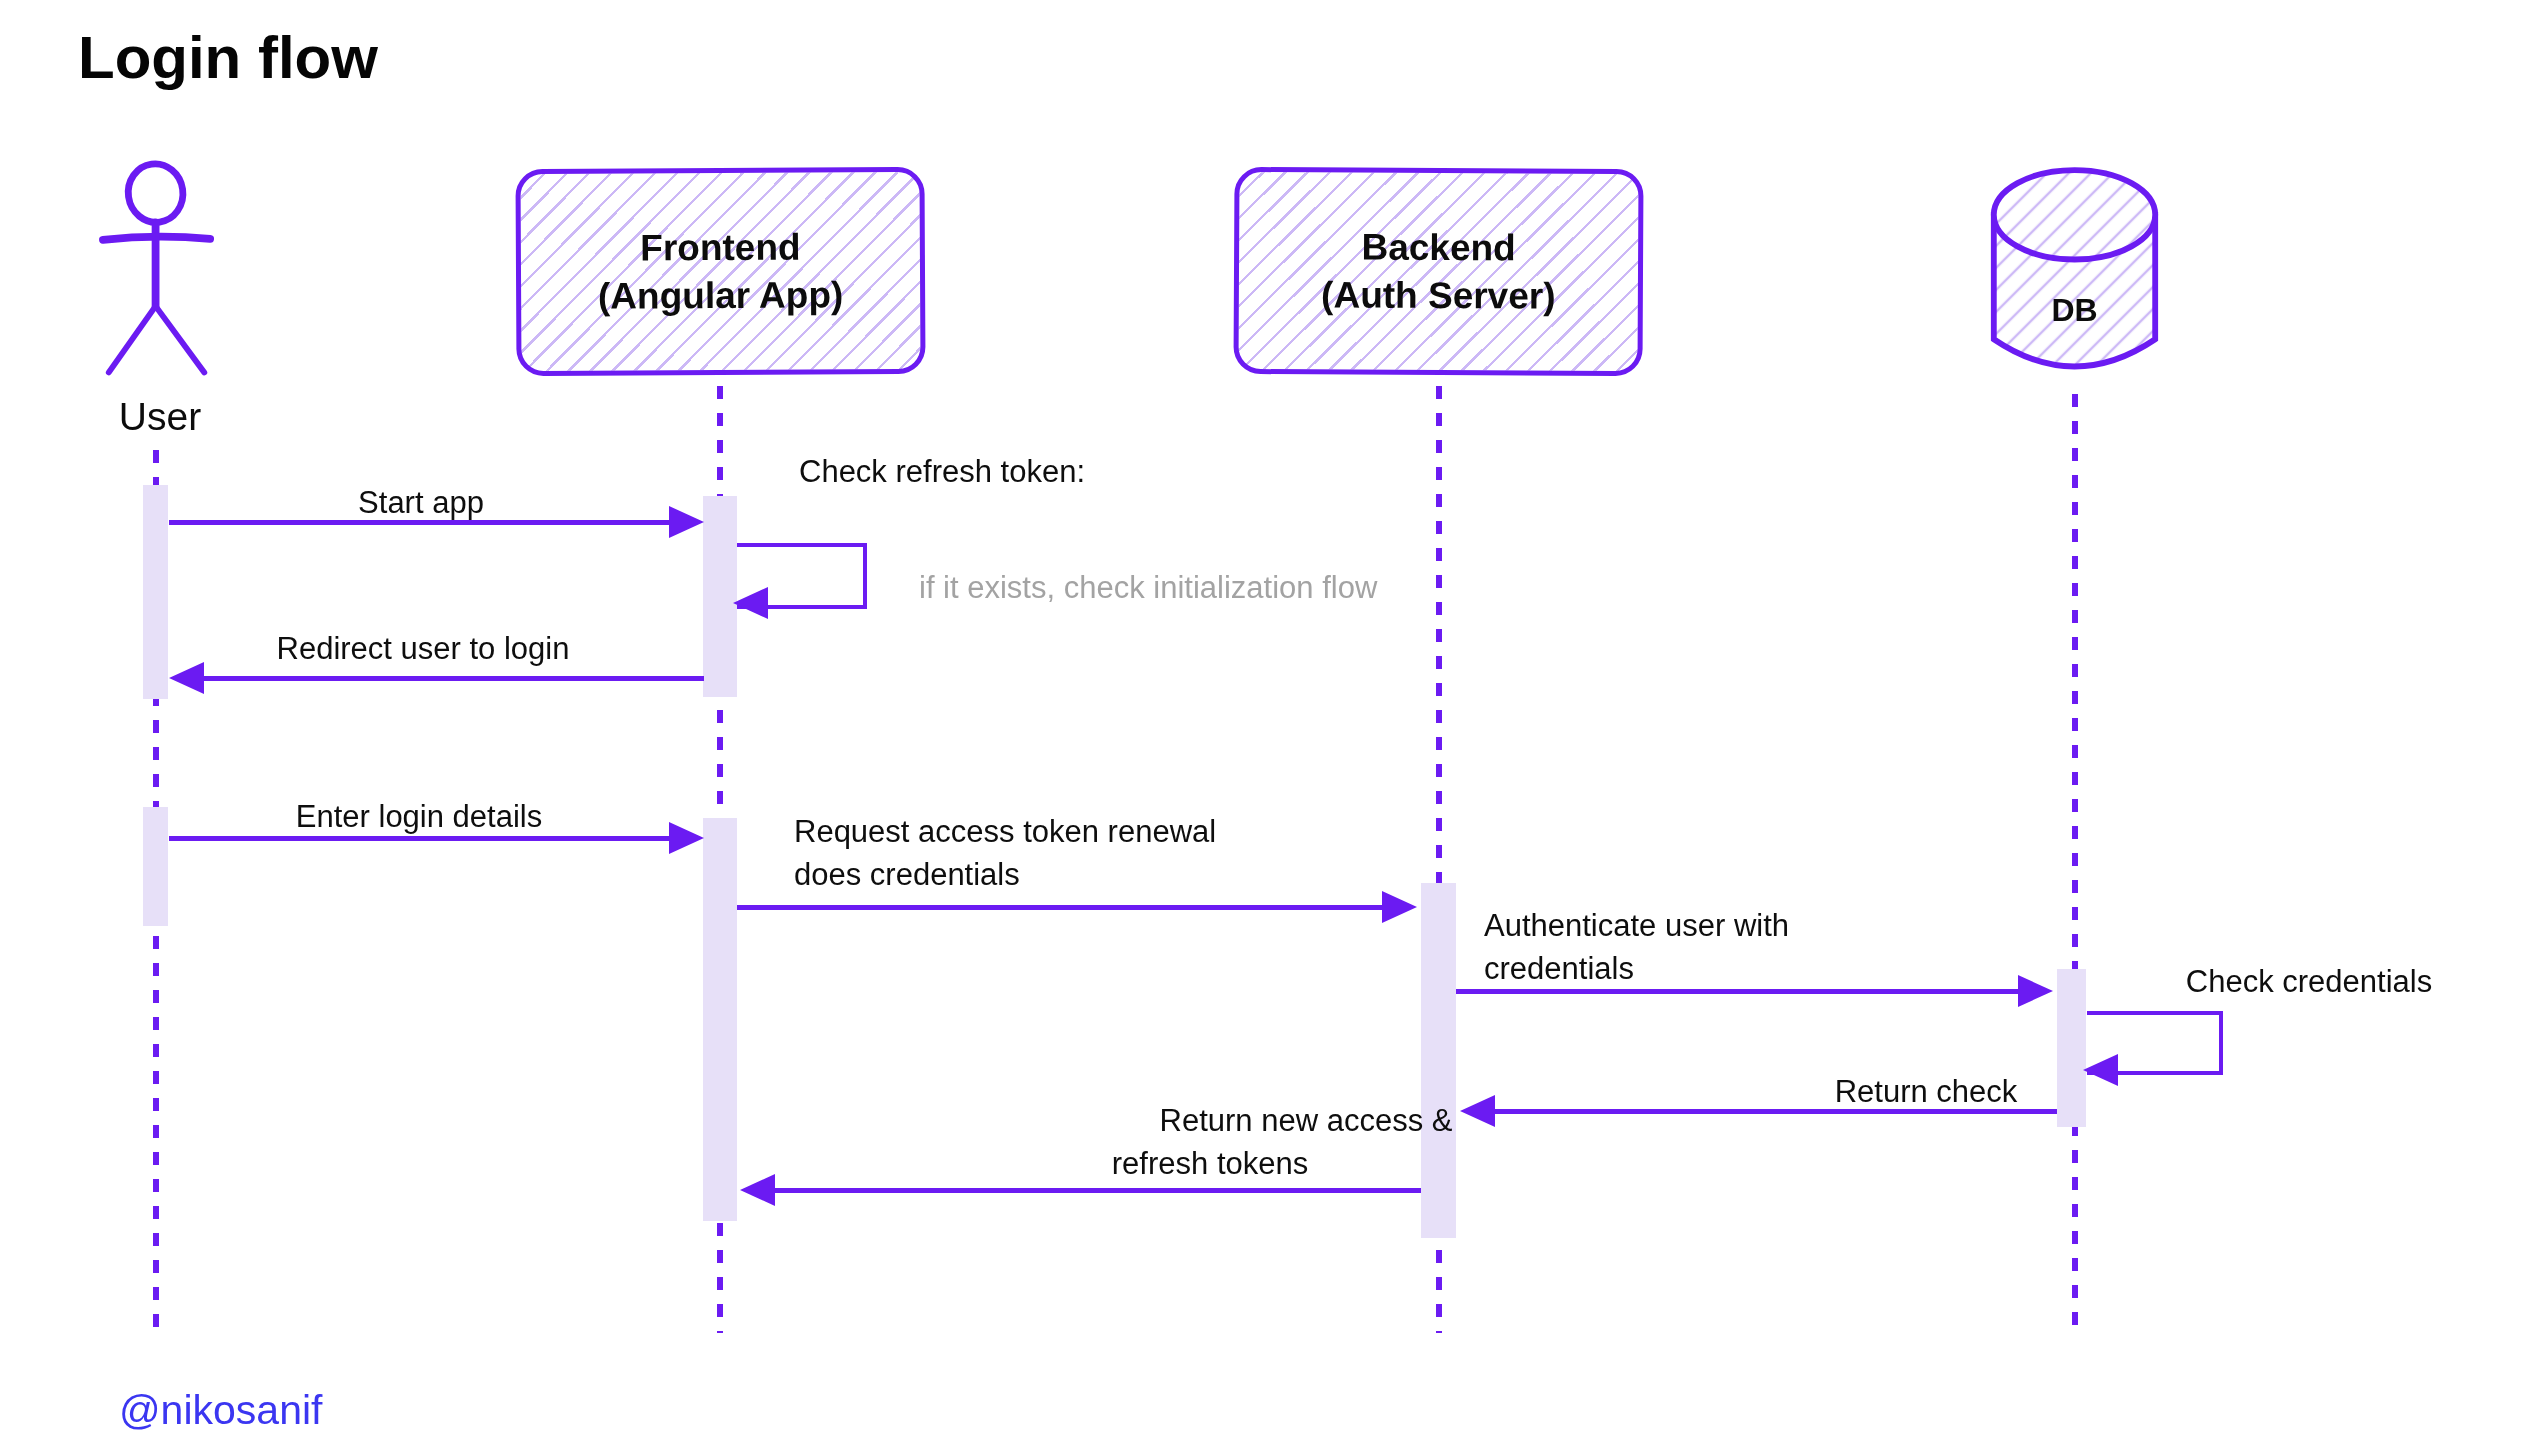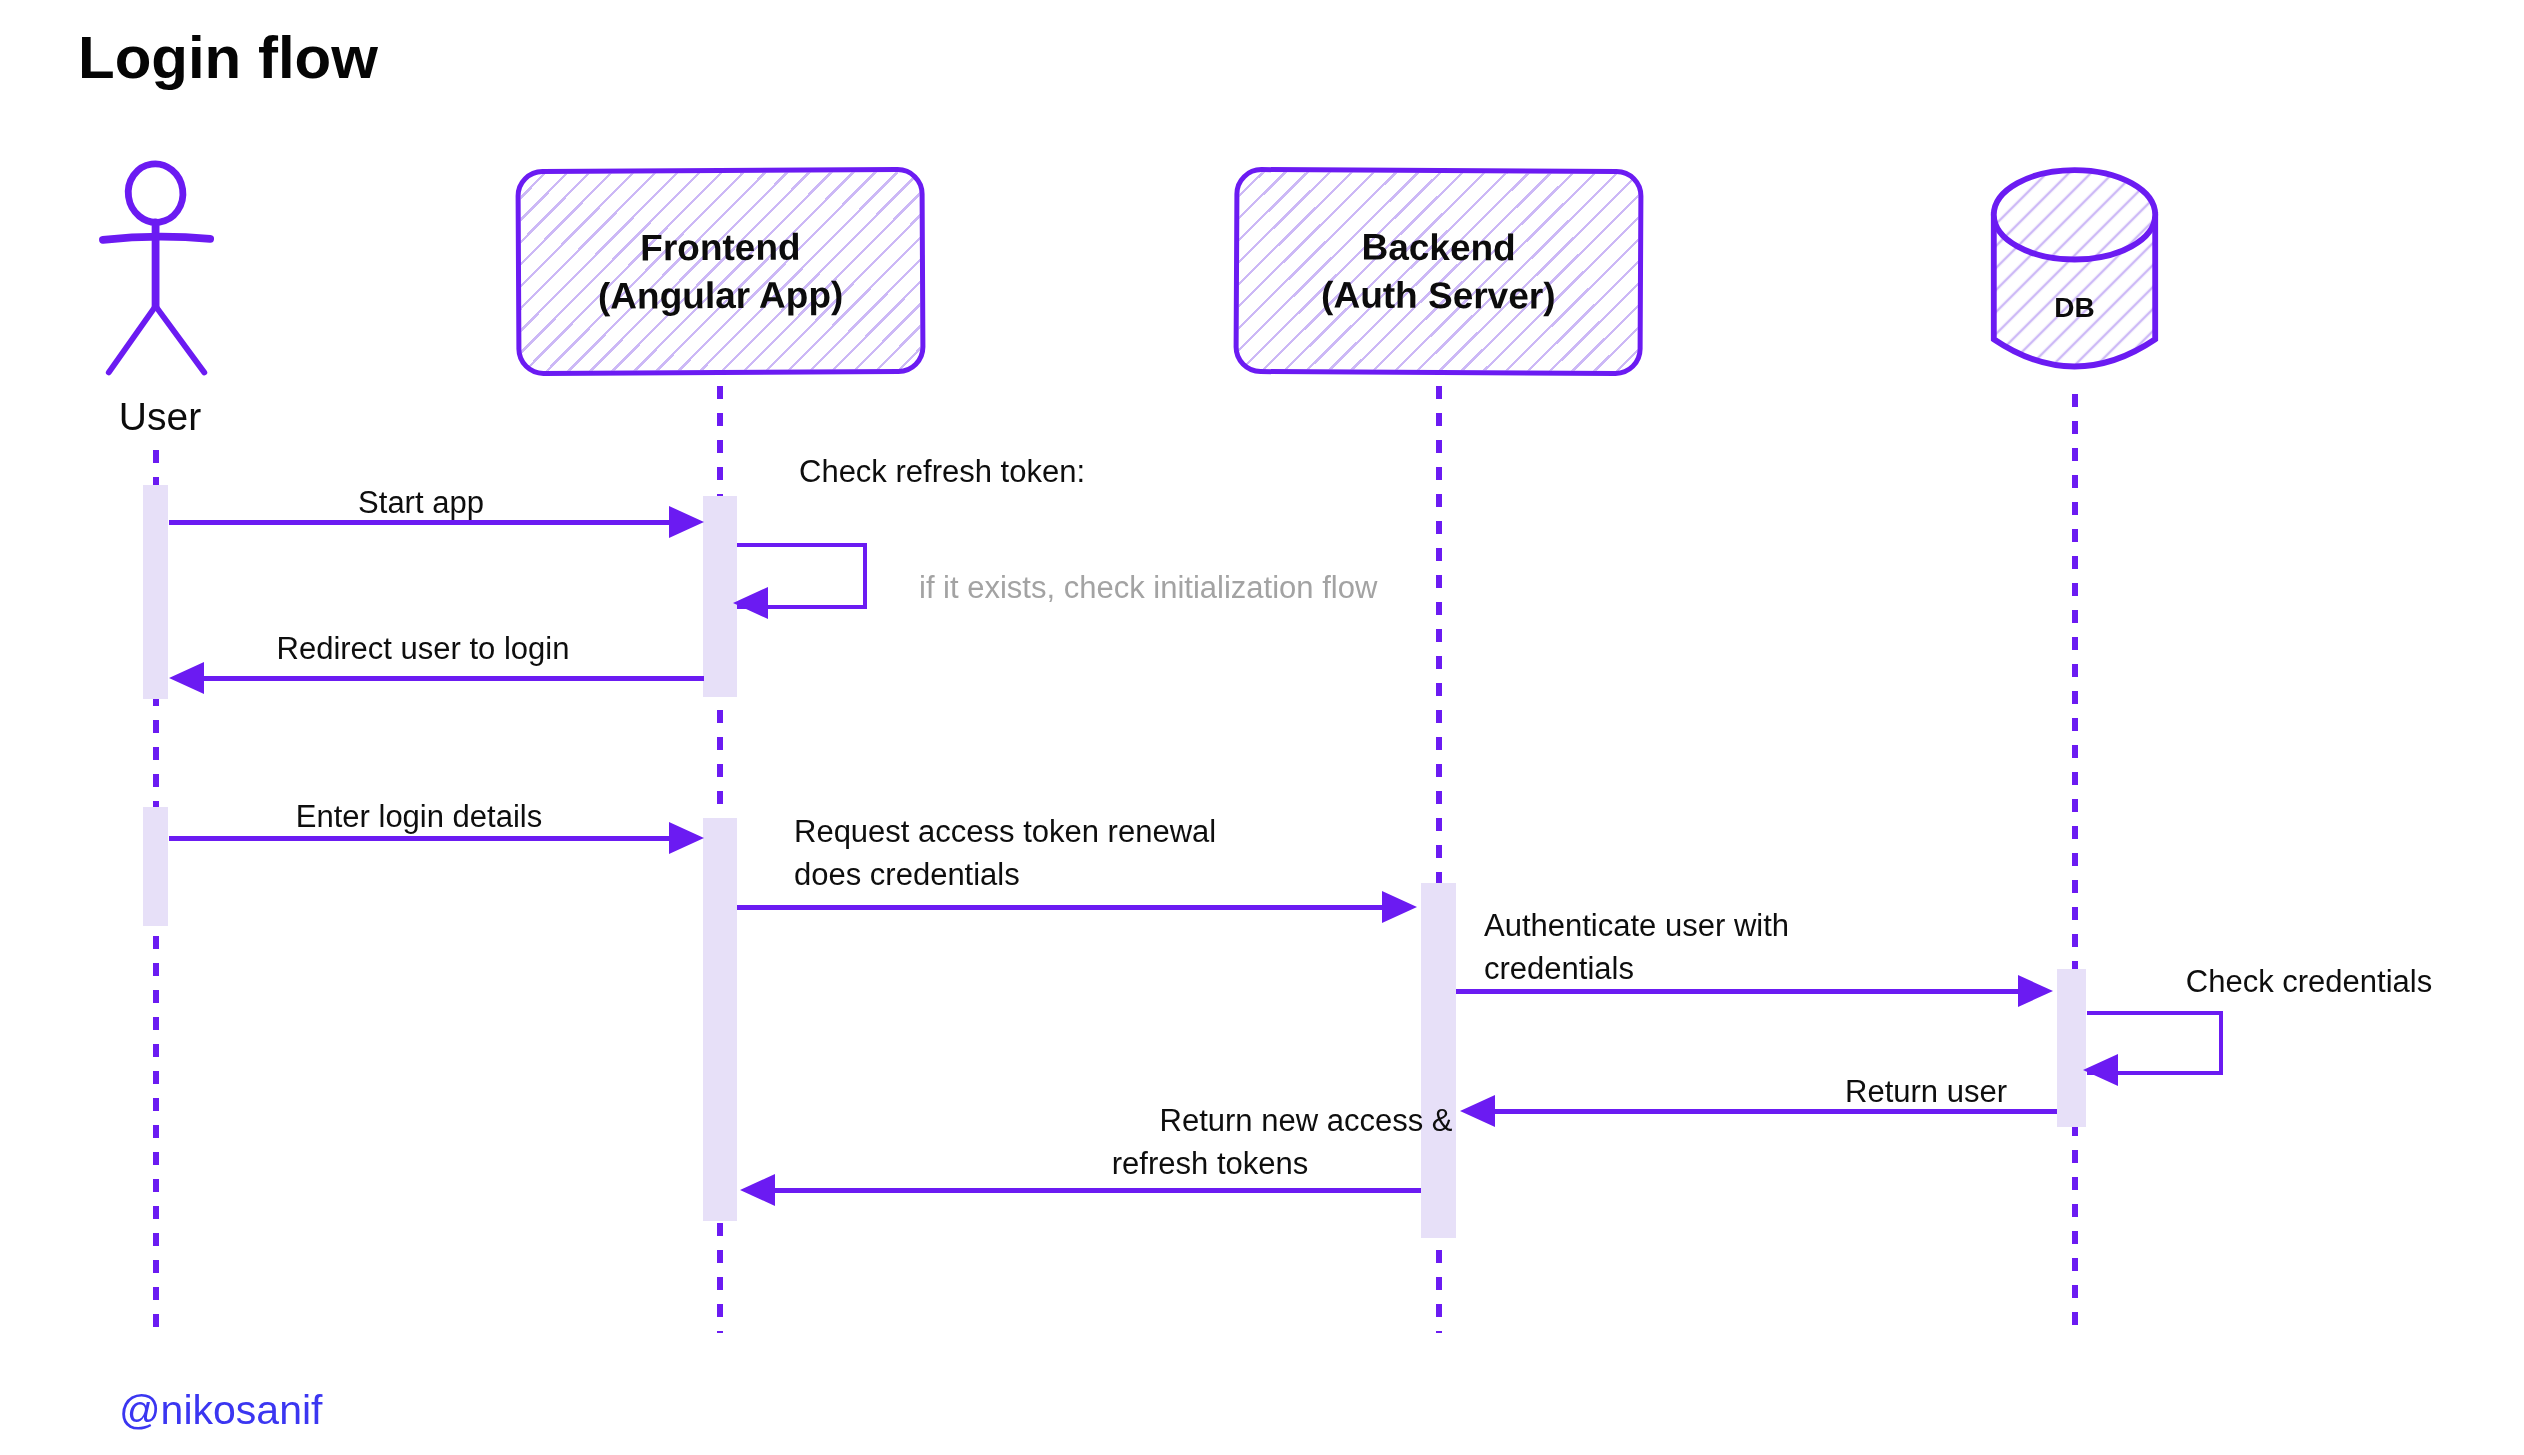--- a/index.html
+++ b/index.html
@@ -45,21 +45,21 @@
   }
   .selfloop{
     box-sizing:border-box; border:4.9px solid var(--purple); border-left:none;
   }
   .tri-l{
     width:0; height:0;
     border-top:16.6px solid transparent; border-bottom:16.6px solid transparent;
     border-right:35px solid var(--purple);
   }
   .actor-label{font-size:39px; color:#0c0c0c; transform:translateX(-50%); white-space:nowrap;}
-  .db-label{font-size:28px; font-weight:700; text-align:center; color:#0c0c0c;}
+  .db-label{font-size:32px; font-weight:700; text-align:center; color:#0c0c0c;}
   .footer-link{font-size:41px; color:var(--link); white-space:nowrap; text-decoration:none; cursor:pointer;}
 </style>
 </head>
 <body>
 
 <div id="canvas">
 
   <div class="abs title" style="left:78px; top:23.4px;">Login flow</div>
 
   <svg class="abs" style="left:95px; top:158px;" width="127" height="230" viewBox="0 0 130 236">
@@ -126,21 +126,21 @@
   <div class="abs arrow head-r" style="left:737px; top:905px; width:645px;"></div>
 
   <div class="abs msg" style="left:1484px; top:906px;">Authenticate user with</div>
   <div class="abs msg" style="left:1484px; top:949px;">credentials</div>
   <div class="abs arrow head-r" style="left:1456px; top:989px; width:562px;"></div>
 
   <div class="abs msg center" style="left:2309px; top:962px;">Check credentials</div>
   <div class="abs selfloop" style="left:2087px; top:1011px; width:136px; height:64px;"></div>
   <div class="abs tri-l" style="left:2083px; top:1054px;"></div>
 
-  <div class="abs msg center" style="left:1926px; top:1072px;">Return user</div>
+  <div class="abs msg center" style="left:1926px; top:1072px;">Return check</div>
   <div class="abs arrow head-l" style="left:1495px; top:1109px; width:562px;"></div>
 
   <div class="abs msg center" style="left:1270px; top:1101px;margin-left:36px;">Return new access &amp;</div>
   <div class="abs msg center" style="left:1210px; top:1144px;">refresh tokens</div>
   <div class="abs arrow head-l" style="left:775px; top:1188px; width:646px;"></div>
 
   <div class="abs footer-link" style="left:119px; top:1387px;">@nikosanif</div>
 
 </div>
 

